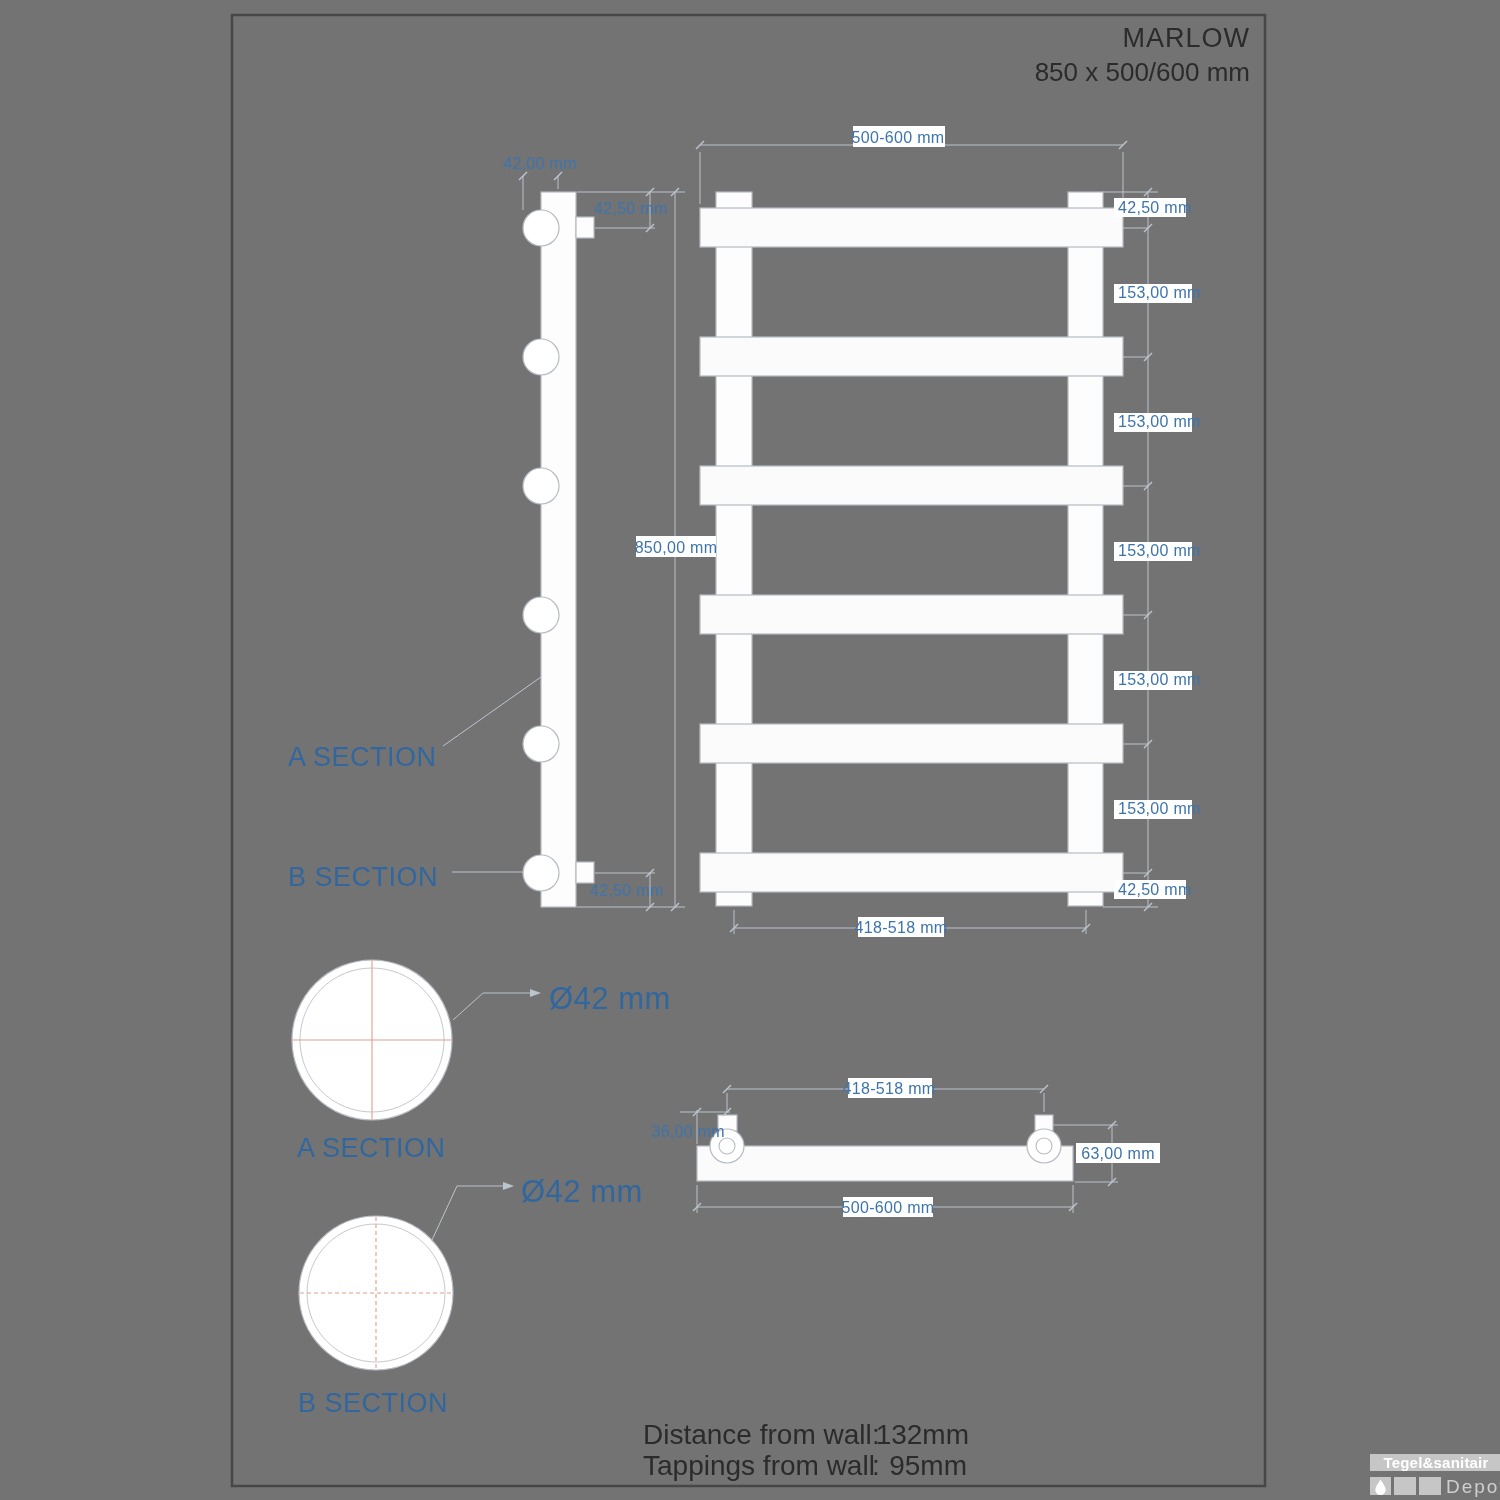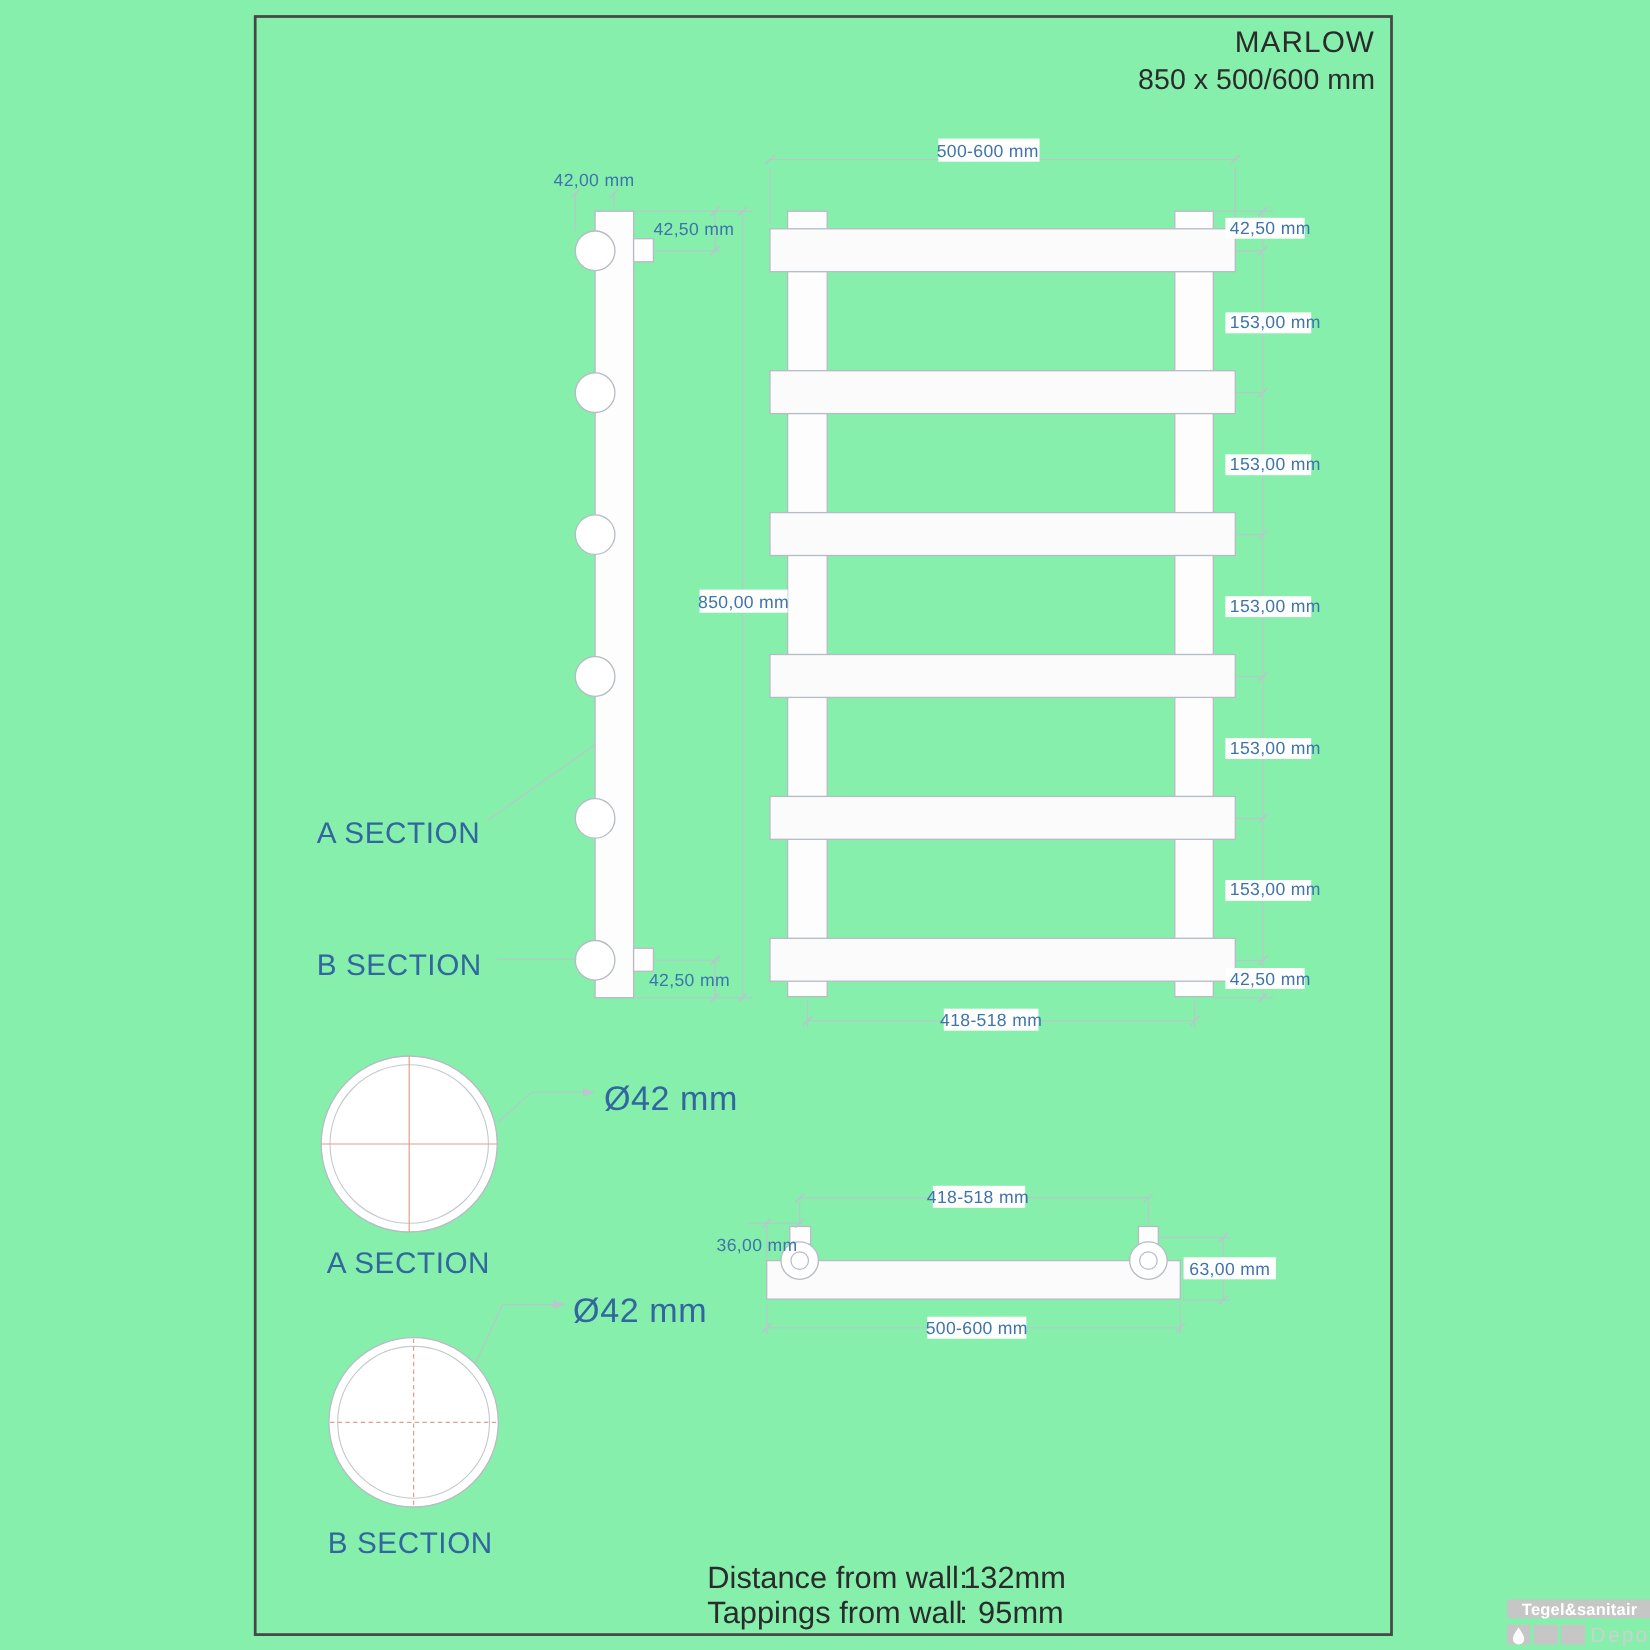--- a/index.html
+++ b/index.html
@@ -1,16 +1,16 @@
 <!DOCTYPE html>
 <html style="--dimension-text: #3e74ac; --section-label: #31679e; --drawing-line: #b6bcc4; --dim-line: #bcc4cd; --crosshair: #dfa08c; --ink: #2b2b2b; --frame: #474747; --logo-gray: #c6c6c6; --logo-text-sub: #cfcfcf;"><head>
 <meta charset="utf-8">
 <style>
   html,body{margin:0;padding:0;background:#ffffff;}
-  .canvas{position:relative;width:1500px;height:1500px;background:#86efac;overflow:hidden;
+  .canvas{position:relative;width:1500px;height:1500px;background:#737373;overflow:hidden;
           font-family:"Liberation Sans",sans-serif;}
   svg text{font-family:"Liberation Sans",sans-serif;}
   .shape{fill:#fdfdfd;stroke:var(--drawing-line);stroke-width:1.2;}
   .shapew{fill:#ffffff;stroke:var(--drawing-line);stroke-width:1.2;}
   .bar{fill:#fbfbfb;stroke:var(--drawing-line);stroke-width:1.2;}
   .dim{stroke:var(--dim-line);stroke-width:1;fill:none;}
   .ext{stroke:var(--dim-line);stroke-width:1;fill:none;}
   .lead{stroke:var(--dim-line);stroke-width:1;fill:none;}
   .tickline{stroke:var(--dim-line);stroke-width:1.4;}
   .cross{stroke:var(--crosshair);stroke-width:1.1;}

